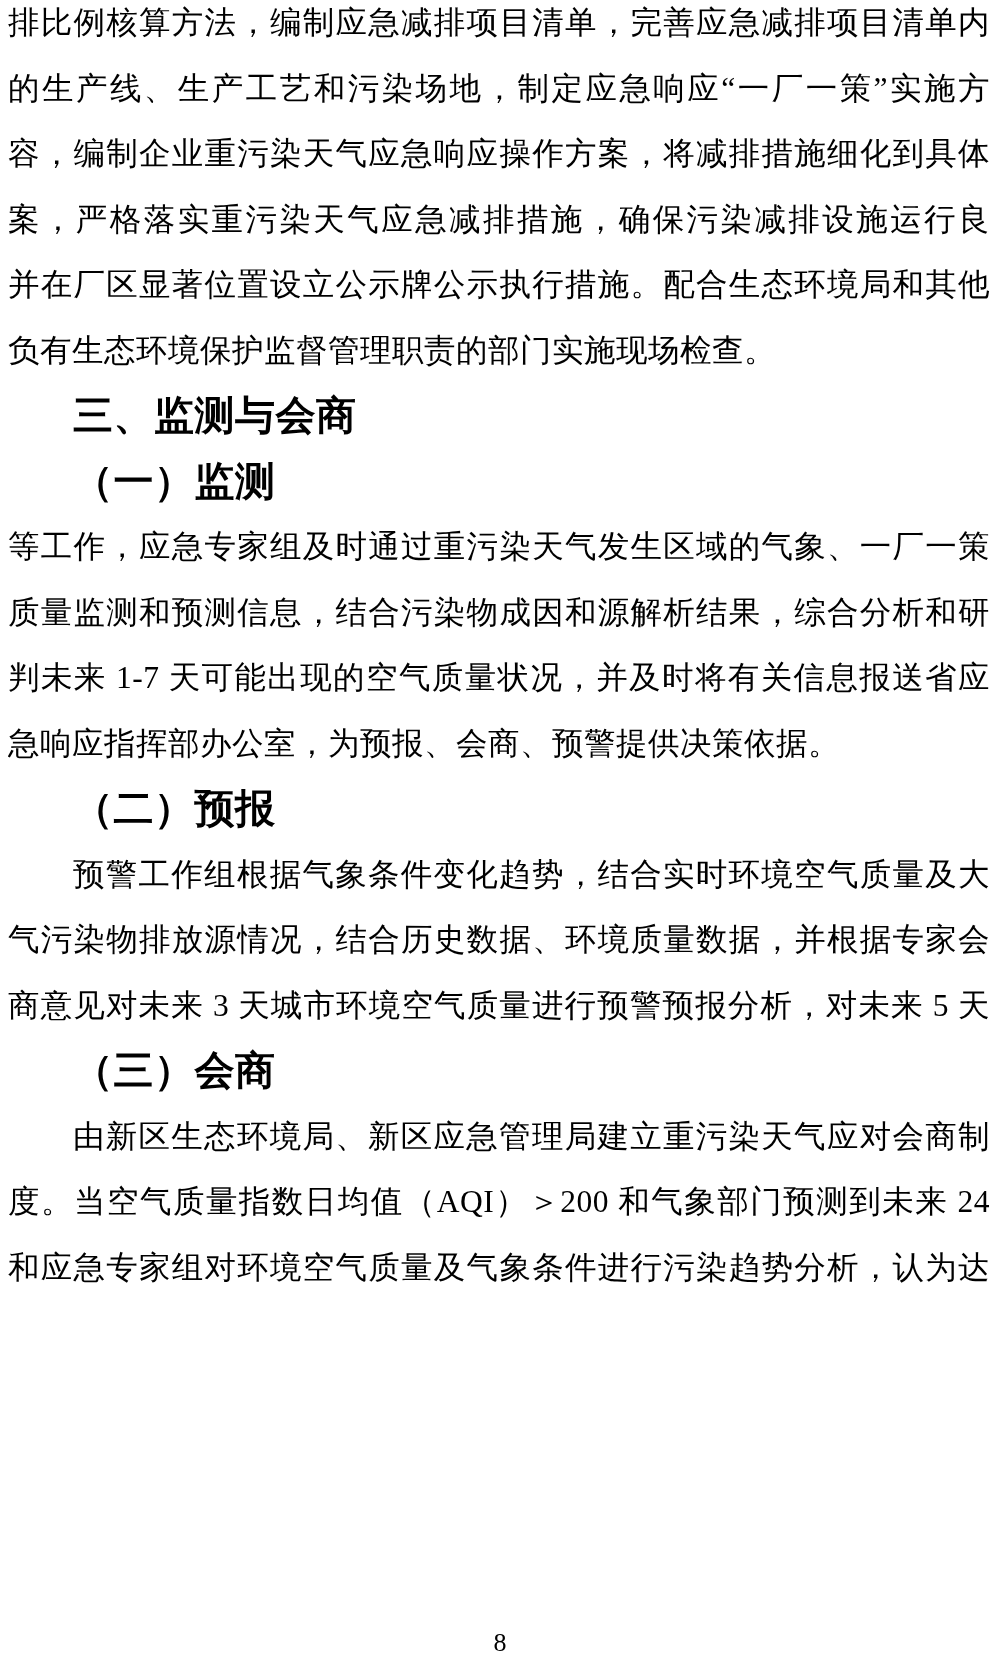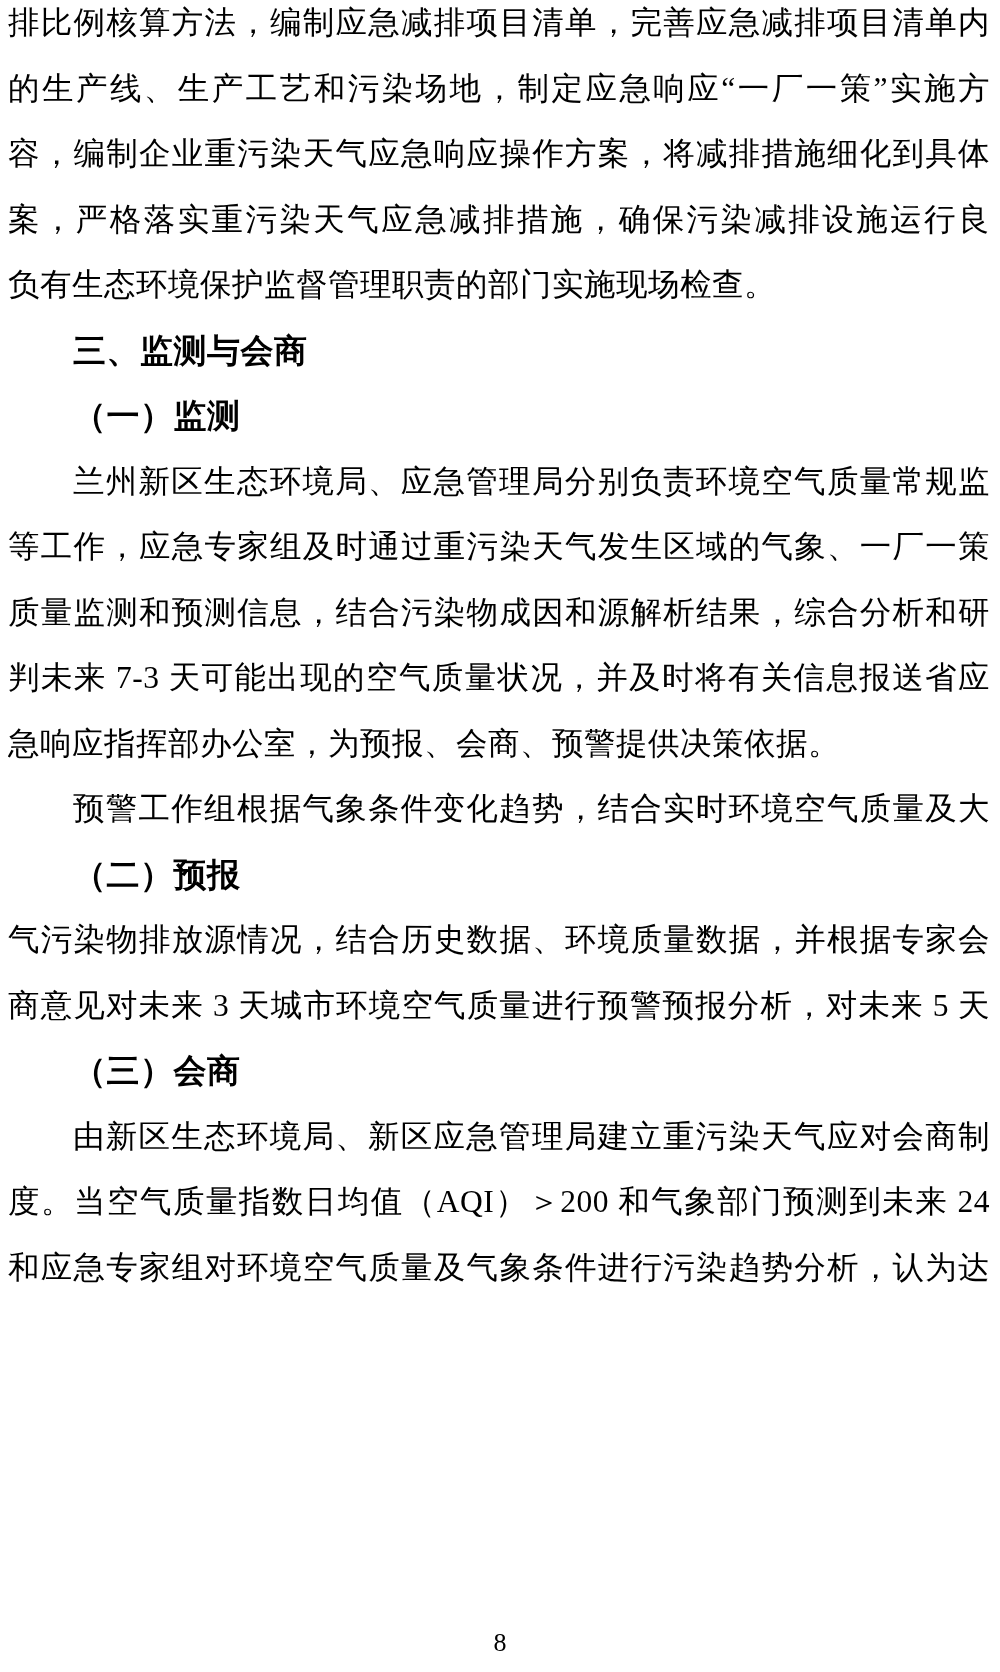--- a/index.html
+++ b/index.html
@@ -36,21 +36,21 @@
   .line.indent {
     text-indent: 65px;
   }
   .line.end {
     text-align: left;
     text-align-last: left;
   }
   .line.heading {
     font-family: "Liberation Sans", "DejaVu Sans", sans-serif;
     font-weight: bold;
-    font-size: 33px;
+    font-size: 40px;
     text-align: left;
     text-align-last: left;
     text-indent: 65px;
   }
   .footer {
     position: absolute;
     top: 1628px;
     left: 0;
     width: 100%;
     text-align: center;
@@ -64,34 +64,34 @@
 </head>
 <body>
 
 <div class="page">
   <div class="textblock">
 
     <div class="line">排比例核算方法，编制应急减排项目清单，完善应急减排项目清单内</div>
     <div class="line">的生产线、生产工艺和污染场地，制定应急响应“一厂一策”实施方</div>
     <div class="line">容，编制企业重污染天气应急响应操作方案，将减排措施细化到具体</div>
     <div class="line">案，严格落实重污染天气应急减排措施，确保污染减排设施运行良好，</div>
+    <div class="line">并在厂区显著位置设立公示牌公示执行措施。配合生态环境局和其他</div>
     <div class="line end">负有生态环境保护监督管理职责的部门实施现场检查。</div>
 
     <div class="line heading">三、监测与会商</div>
     <div class="line heading">（一）监测</div>
 
-    <div class="line indent">兰州新区生态环境局、应急管理局分别负责环境空气质量常规监</div>
     <div class="line">等工作，应急专家组及时通过重污染天气发生区域的气象、一厂一策</div>
     <div class="line">质量监测和预测信息，结合污染物成因和源解析结果，综合分析和研</div>
-    <div class="line">判未来 7-3 天可能出现的空气质量状况，并及时将有关信息报送省应</div>
+    <div class="line">判未来 1-7 天可能出现的空气质量状况，并及时将有关信息报送省应</div>
     <div class="line end">急响应指挥部办公室，为预报、会商、预警提供决策依据。</div>
 
+    <div class="line heading">（二）预报</div>
+
     <div class="line indent">预警工作组根据气象条件变化趋势，结合实时环境空气质量及大</div>
-
-    <div class="line heading">（二）预报</div>
     <div class="line">气污染物排放源情况，结合历史数据、环境质量数据，并根据专家会</div>
     <div class="line">商意见对未来 3 天城市环境空气质量进行预警预报分析，对未来 5 天</div>
 
     <div class="line heading">（三）会商</div>
 
     <div class="line indent">由新区生态环境局、新区应急管理局建立重污染天气应对会商制</div>
     <div class="line">度。当空气质量指数日均值（AQI）＞200 和气象部门预测到未来 24</div>
     <div class="line">和应急专家组对环境空气质量及气象条件进行污染趋势分析，认为达</div>
 
   </div>

